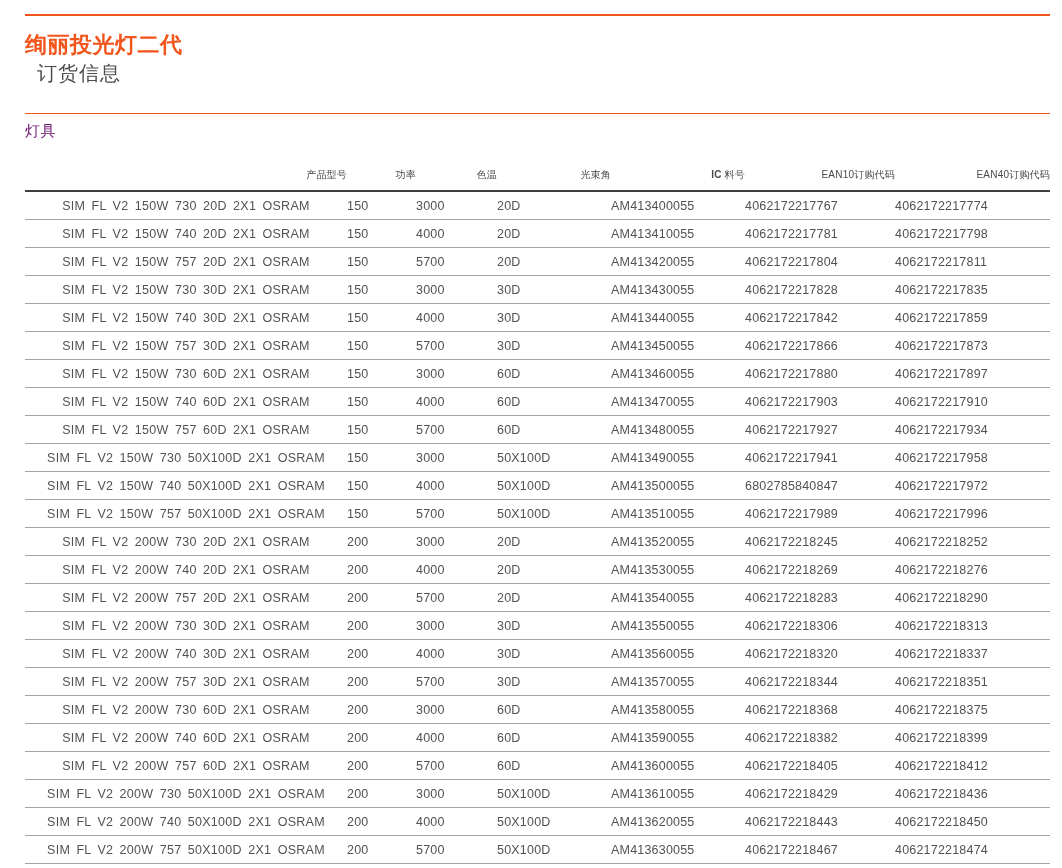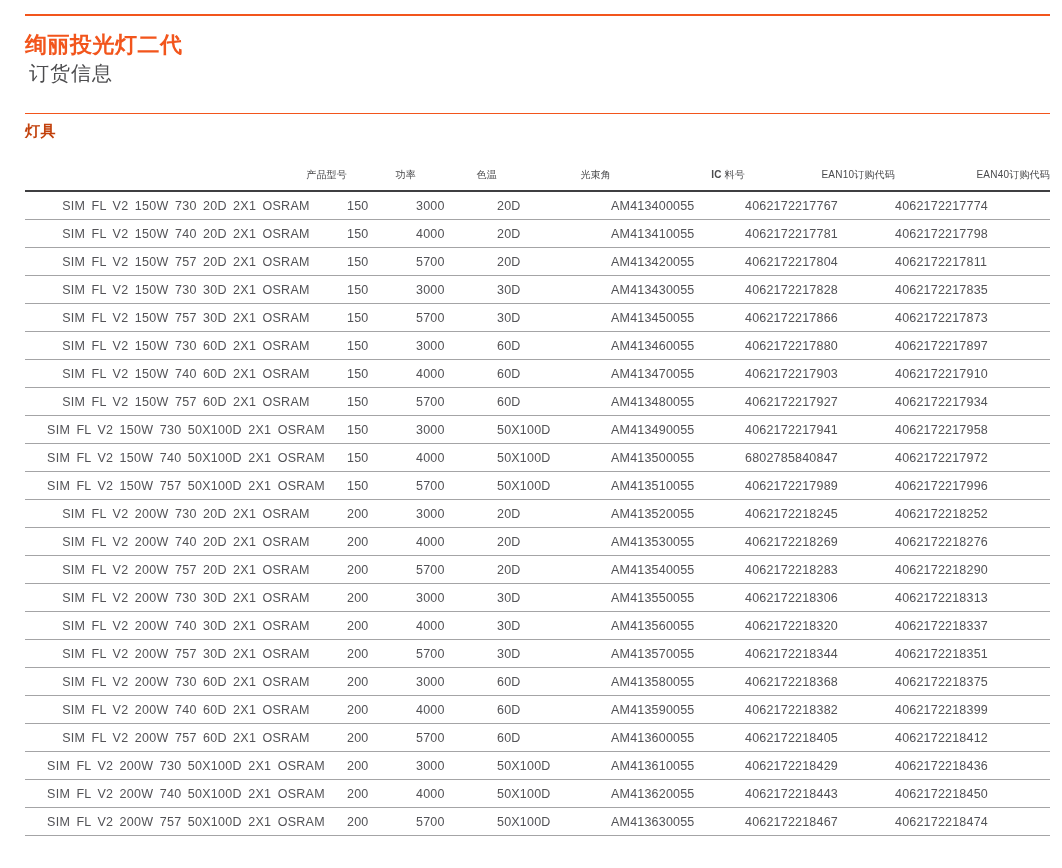--- a/index.html
+++ b/index.html
@@ -35,29 +35,29 @@
     line-height: 27px;
     letter-spacing: 0.5px;
     margin: 15px 0 0 0;
   }
   .subtitle {
     color: #4C4C4E;
     font-size: 20px;
     font-weight: 400;
     line-height: 27px;
     letter-spacing: 1px;
-    margin: 2px 0 0 4px;
+    margin: 2px 0 0 12px;
   }
   .section-rule {
     margin-top: 26px;
   }
   .section-title {
-    color: #c2410c;
+    color: #701a75;
     font-size: 15px;
-    font-weight: 700;
+    font-weight: 400;
     line-height: 20px;
     margin: 7px 0 0 0;
     letter-spacing: 0.5px;
   }
   table.order-table {
     border-collapse: collapse;
     table-layout: fixed;
     width: 1025px;
   }
   table.order-table th {
@@ -158,20 +158,29 @@
           <tr>
             <td class="col-model">SIM FL V2 150W 730 30D 2X1 OSRAM</td>
             <td class="col-power">150</td>
             <td class="col-cct">3000</td>
             <td class="col-beam">30D</td>
             <td class="col-ic">AM413430055</td>
             <td class="col-ean10">4062172217828</td>
             <td class="col-ean40">4062172217835</td>
           </tr>
           <tr>
+            <td class="col-model">SIM FL V2 150W 740 30D 2X1 OSRAM</td>
+            <td class="col-power">150</td>
+            <td class="col-cct">4000</td>
+            <td class="col-beam">30D</td>
+            <td class="col-ic">AM413440055</td>
+            <td class="col-ean10">4062172217842</td>
+            <td class="col-ean40">4062172217859</td>
+          </tr>
+          <tr>
             <td class="col-model">SIM FL V2 150W 757 30D 2X1 OSRAM</td>
             <td class="col-power">150</td>
             <td class="col-cct">5700</td>
             <td class="col-beam">30D</td>
             <td class="col-ic">AM413450055</td>
             <td class="col-ean10">4062172217866</td>
             <td class="col-ean40">4062172217873</td>
           </tr>
           <tr>
             <td class="col-model">SIM FL V2 150W 730 60D 2X1 OSRAM</td>

